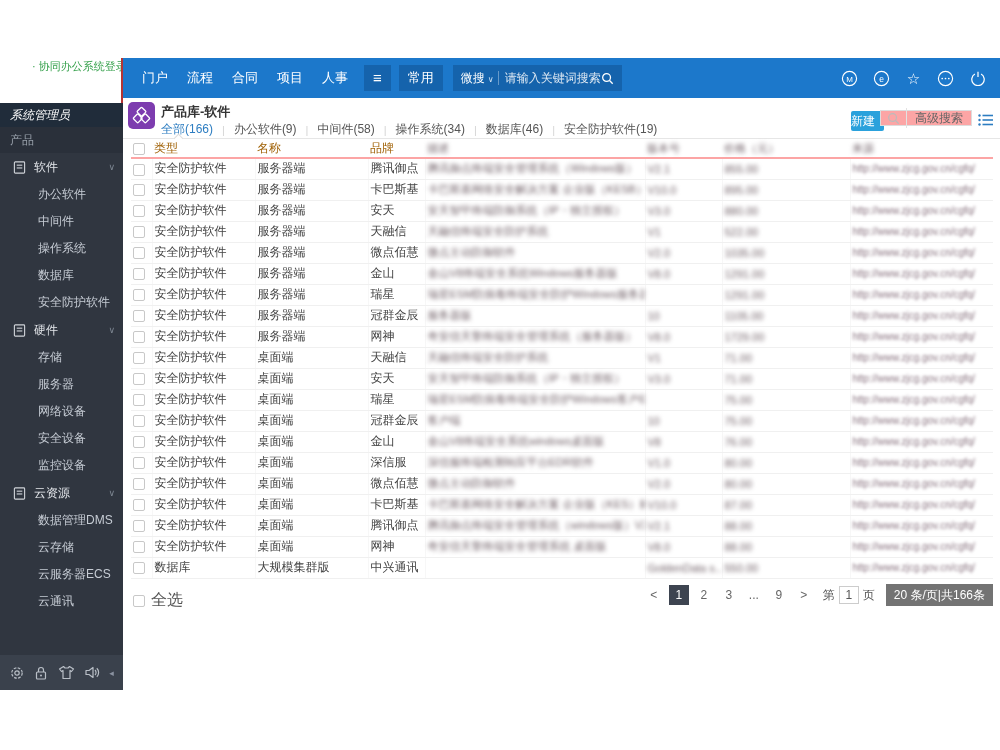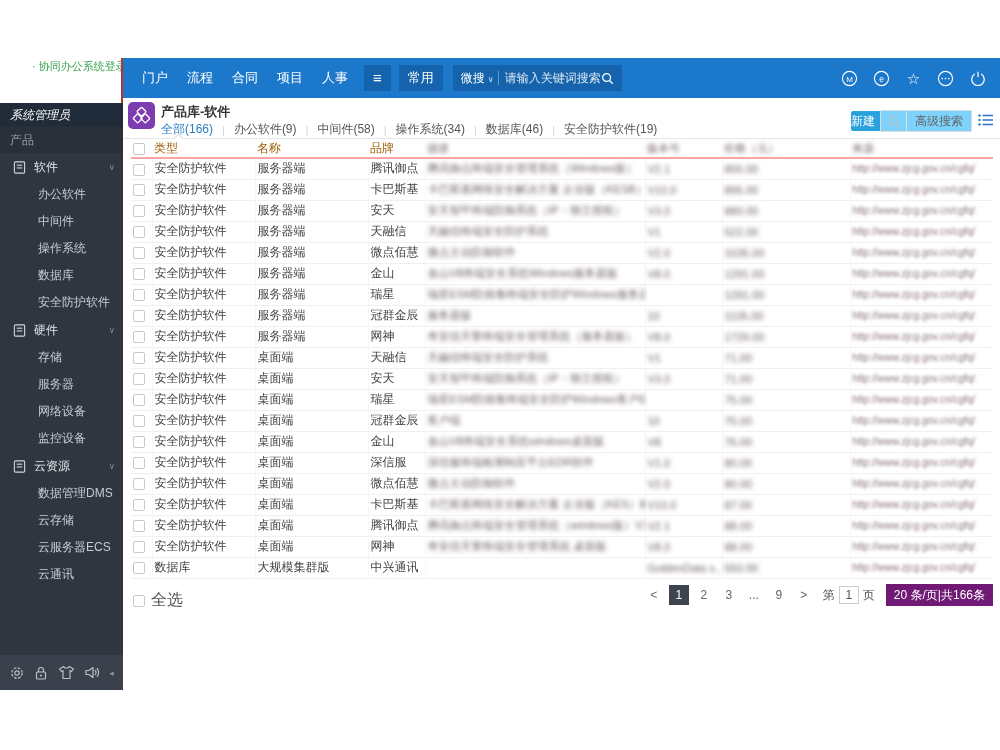--- a/index.html
+++ b/index.html
@@ -56,22 +56,22 @@
     border-left:1px solid #ddd; border-top:1px solid #ddd; transform:rotate(45deg); }
   #app-icon { position:absolute; left:5px; top:4px; width:27px; height:27px; background:#7d3caf;
     border-radius:5px; display:flex; align-items:center; justify-content:center; }
   #page-title { position:absolute; left:38px; top:5px; font-size:13px; font-weight:bold; color:#333; }
   #filters { position:absolute; left:38px; top:23px; font-size:12px; display:flex; align-items:center; }
   .filter { color:#555; cursor:pointer; white-space:nowrap; }
   .filter.active { color:#2d7dc1; }
   .filter-sep { color:#d5d5d5; margin:0 9px; font-size:11px; }
   #new-btn { position:absolute; right:116px; top:13px; width:33px; height:20px; background:#2aa1dc;
     color:#fff; font-size:12px; text-align:left; line-height:20px; border-radius:2px; cursor:pointer; }
-  #adv-search-box { position:absolute; right:28px; top:12px; height:22px; display:flex; align-items:center;
-    border:1px solid #ddd; background:#7dd3fc; }
+  #adv-search-box { position:absolute; right:28px; top:12px; height:16px; display:flex; align-items:center;
+    border:1px solid #ddd; background:#fca5a5; }
   #adv-search-box .mag { padding:0 6px; display:flex; }
   #adv-search-label { font-size:12px; color:#666; border-left:1px solid #e2e2e2; padding:0 8px;
     line-height:20px; cursor:pointer; white-space:nowrap; }
   #list-icon { position:absolute; right:6px; top:15px; cursor:pointer; }
 
   
   #table-wrap { position:absolute; left:8px; right:7px; top:42px; }
   table { width:100%; border-collapse:collapse; table-layout:fixed; }
   th { height:18px; font-size:12px; font-weight:normal; color:#a16207; text-align:left;
     border-bottom:2px solid #fca5a5; padding:0 2px; overflow:hidden; white-space:nowrap; }
@@ -87,21 +87,21 @@
   
   #select-all { position:absolute; left:10px; top:492px; font-size:16px; color:#555;
     display:flex; align-items:center; gap:6px; }
   #pagination { position:absolute; right:7px; top:486px; display:flex; align-items:center; gap:5px; }
   .page-btn { min-width:20px; height:20px; line-height:20px; text-align:center; font-size:12px;
     color:#666; cursor:pointer; padding:0 3px; }
   .page-btn.active { background:#3d4450; color:#fff; }
   #jump { font-size:12px; color:#555; display:flex; align-items:center; gap:4px; margin-left:4px; }
   #jump-input { width:20px; height:18px; border:1px solid #ccc; text-align:center; font-size:12px;
     color:#555; font-family:inherit; }
-  #page-size-box { background:#701a75; color:#fff; font-size:12px; height:22px; line-height:22px;
+  #page-size-box { background:#737373; color:#fff; font-size:12px; height:22px; line-height:22px;
     padding:0 8px; margin-left:6px; cursor:pointer; white-space:nowrap; }
 </style>
 </head>
 <body>
 
 <div id="logo-box">
   <div id="login-link">· 协同办公系统登录</div>
 </div>
 <div id="red-strip"></div>
 
@@ -183,20 +183,21 @@
     <rect x="1.5" y="1" width="11" height="12" rx="1" fill="none" stroke="#cfd3d8" stroke-width="1.2"></rect>
     <line x1="4" y1="4.5" x2="10" y2="4.5" stroke="#cfd3d8" stroke-width="1.2"></line>
     <line x1="4" y1="7.5" x2="10" y2="7.5" stroke="#cfd3d8" stroke-width="1.2"></line>
   </svg>
 <span class="g-label">硬件</span>
         <span class="g-caret">∨</span>
       </div>
       <div class="sb-item">存储</div>
       <div class="sb-item">服务器</div>
       <div class="sb-item">网络设备</div>
+      <div class="sb-item">安全设备</div>
       <div class="sb-item">监控设备</div>
       <div class="sb-group">
   <svg class="g-icon" viewBox="0 0 14 14" width="13" height="13">
     <rect x="1.5" y="1" width="11" height="12" rx="1" fill="none" stroke="#cfd3d8" stroke-width="1.2"></rect>
     <line x1="4" y1="4.5" x2="10" y2="4.5" stroke="#cfd3d8" stroke-width="1.2"></line>
     <line x1="4" y1="7.5" x2="10" y2="7.5" stroke="#cfd3d8" stroke-width="1.2"></line>
   </svg>
 <span class="g-label">云资源</span>
         <span class="g-caret">∨</span>
       </div>

